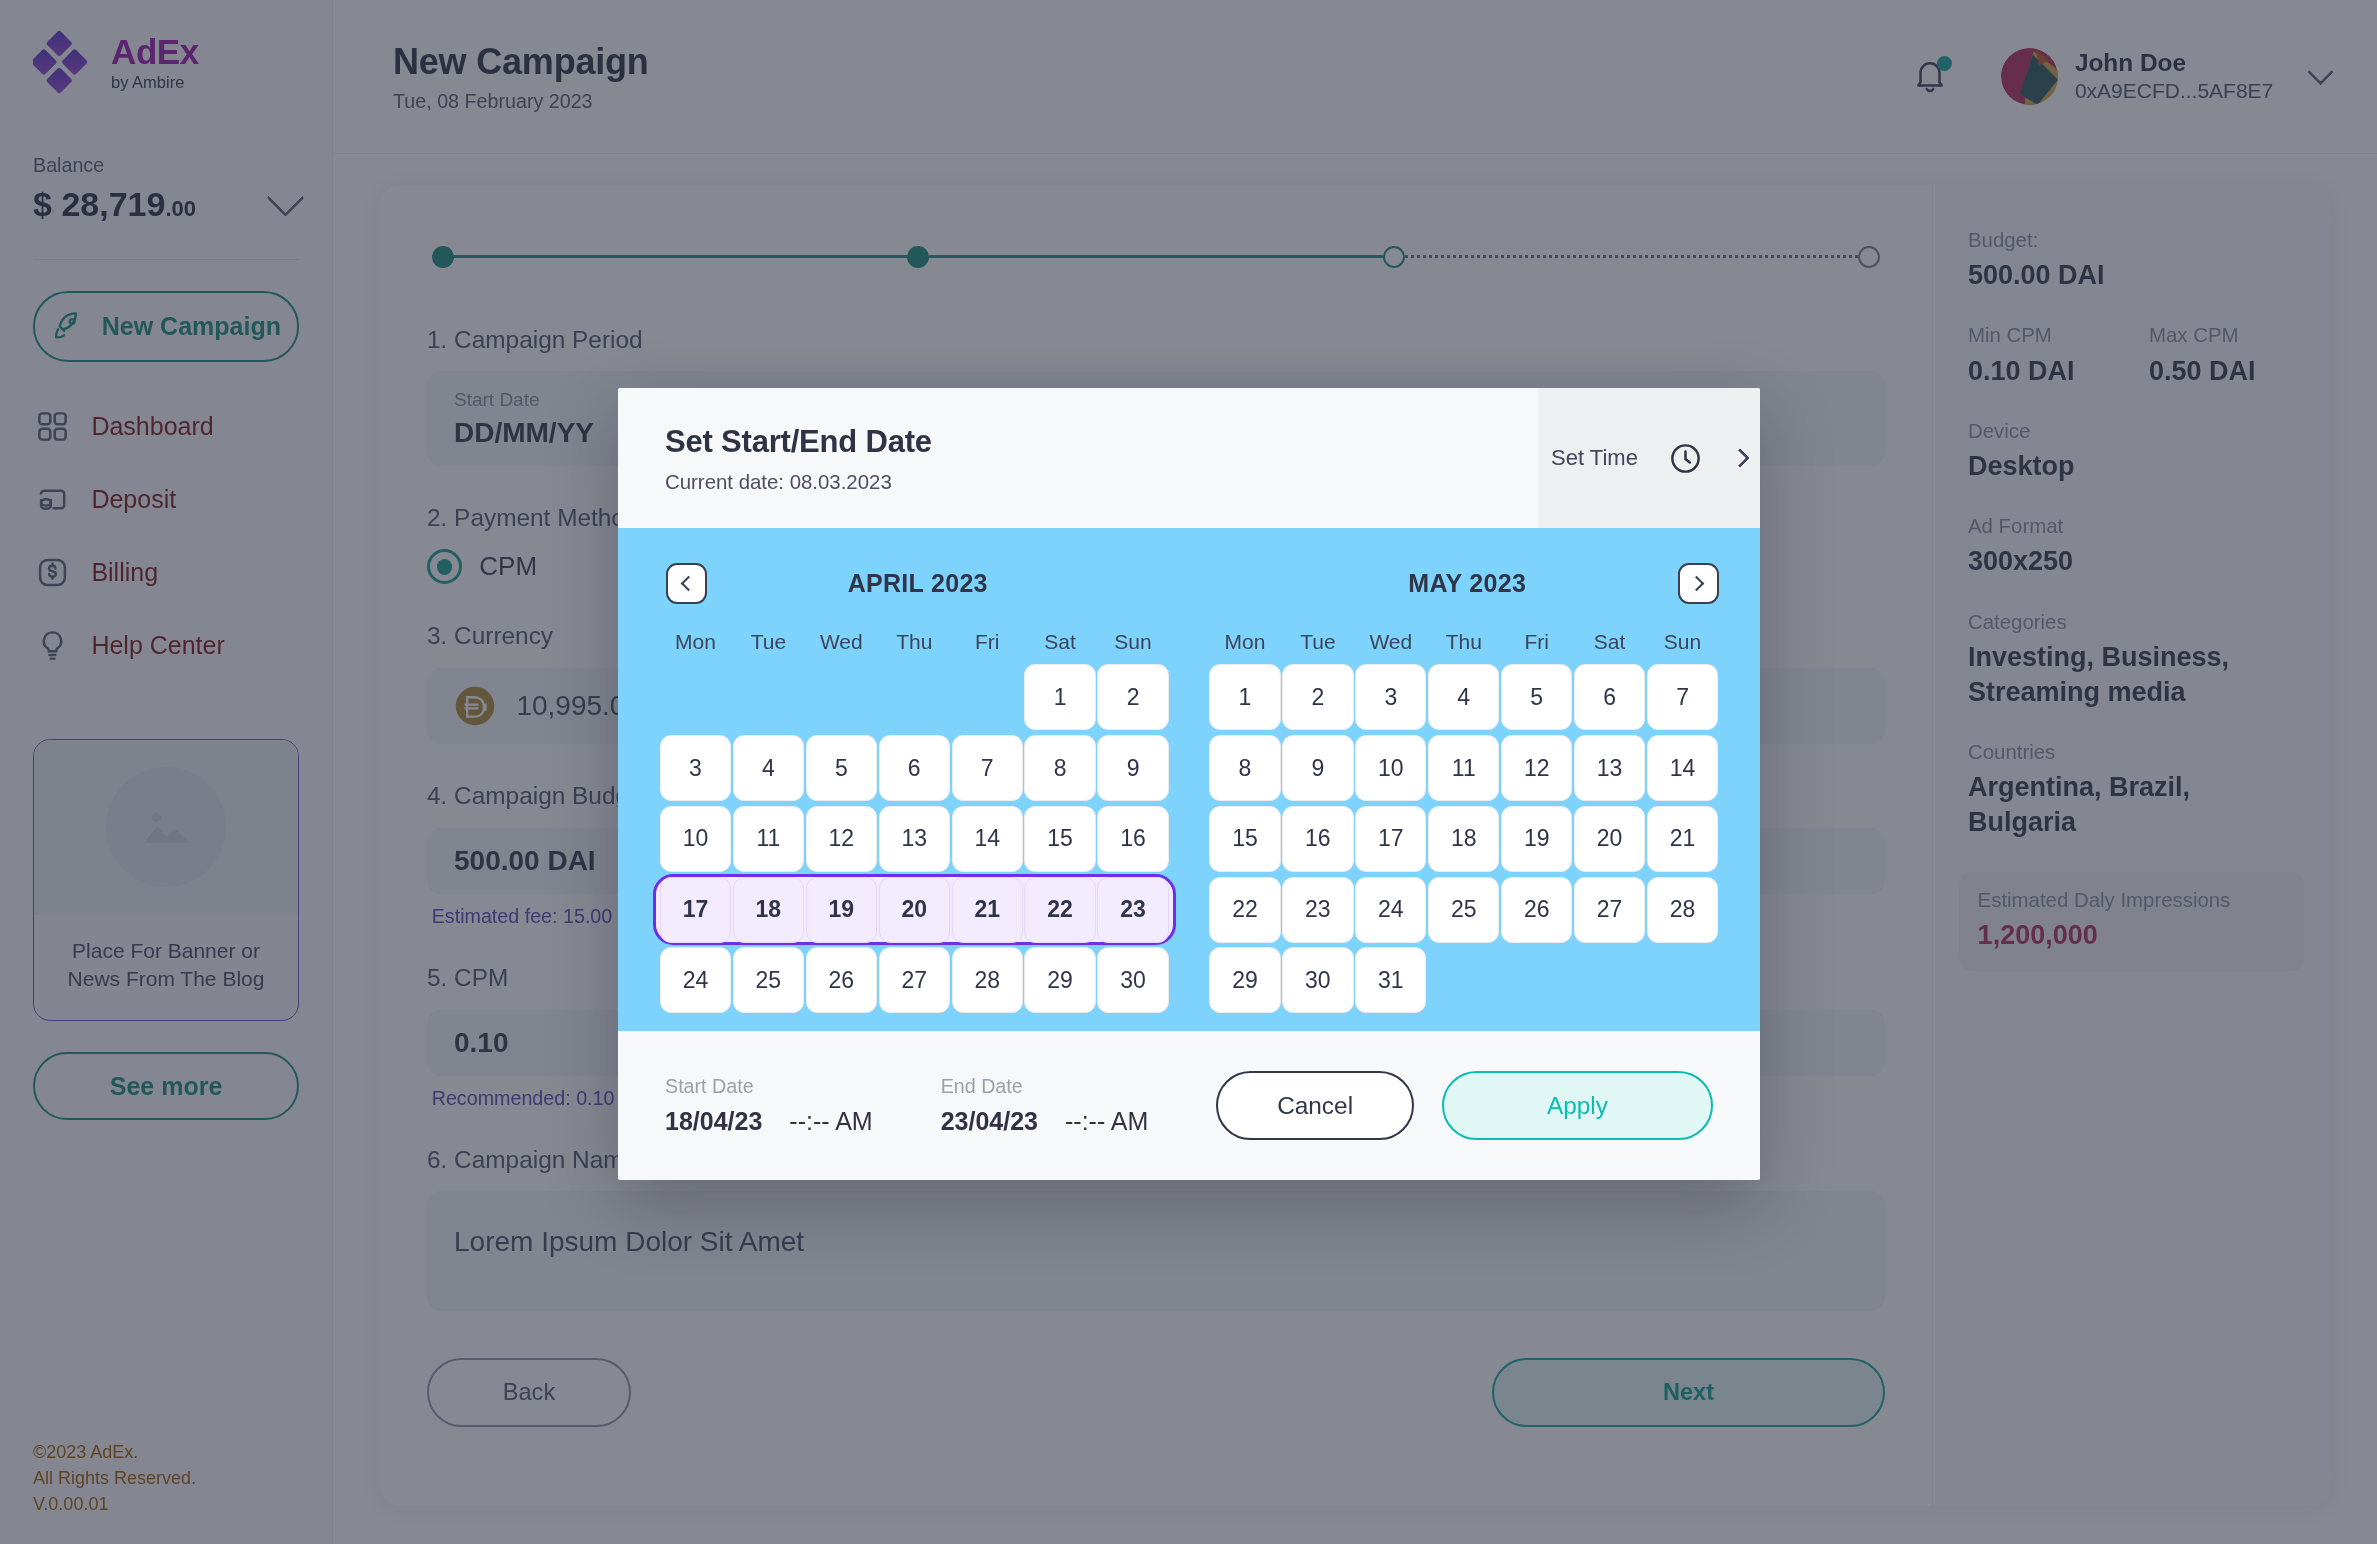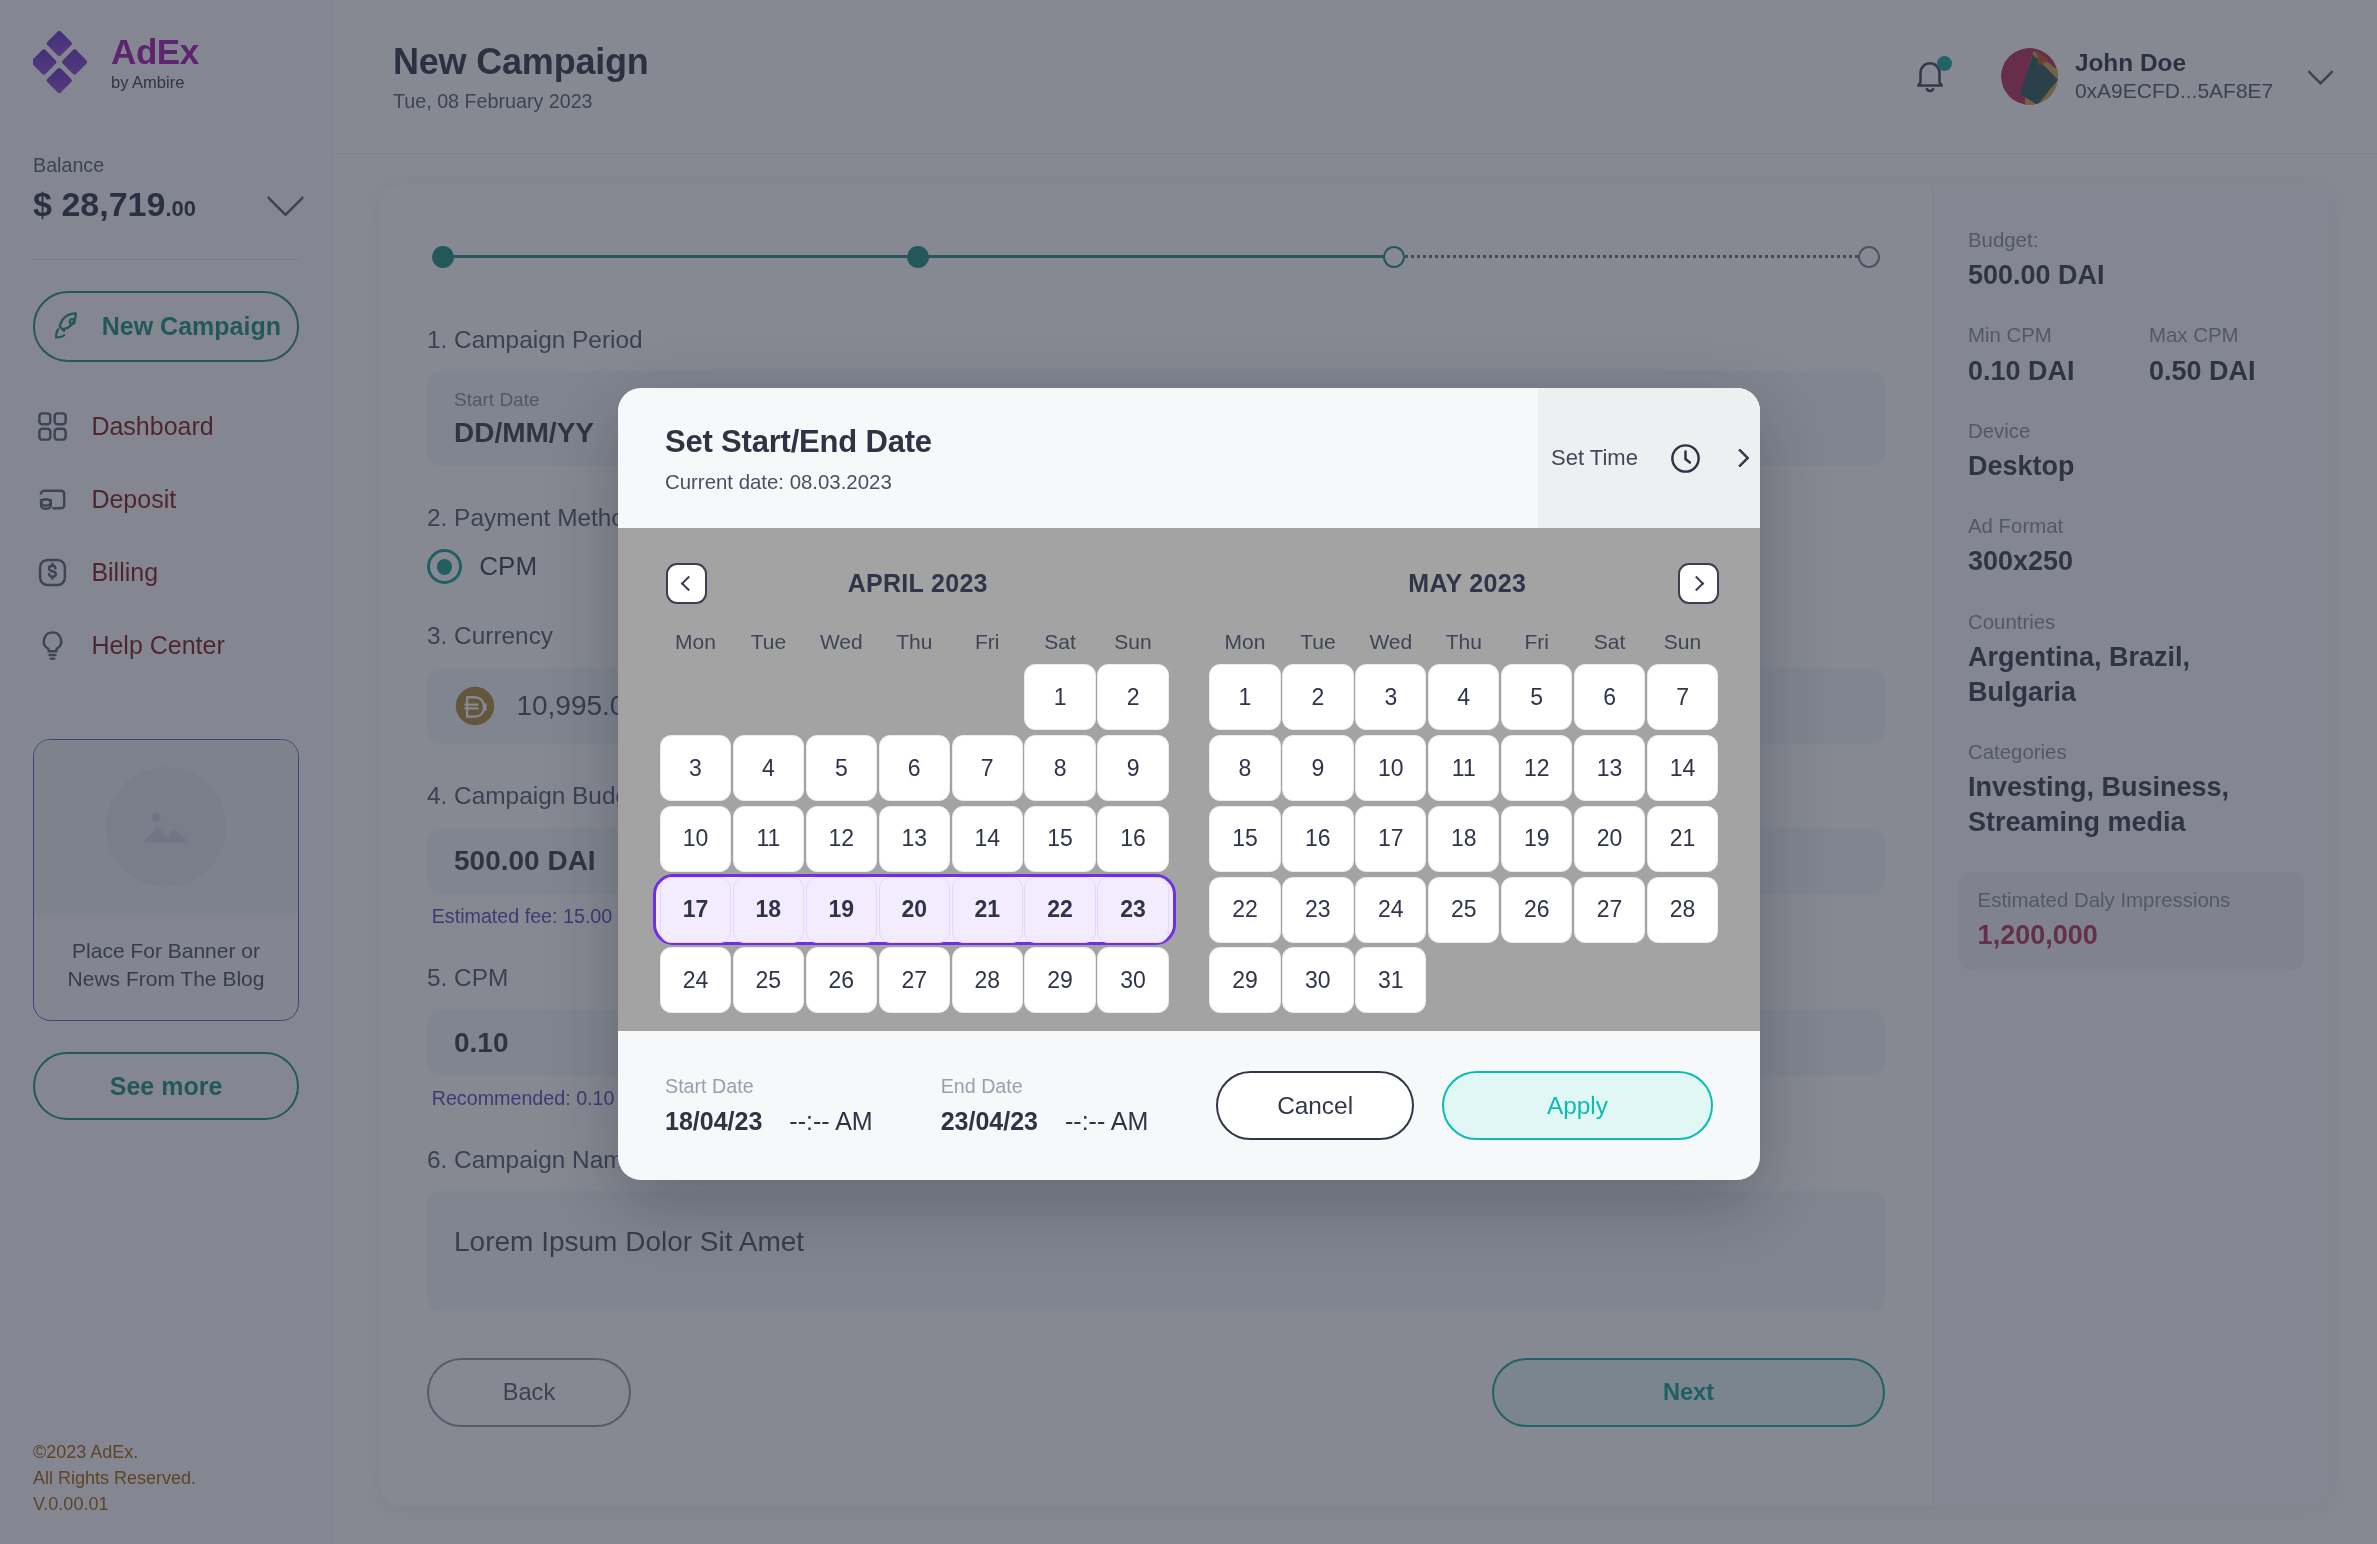--- a/index.html
+++ b/index.html
@@ -201,21 +201,21 @@
 
   
   .modal-layer {
     position: absolute; inset: 0; z-index: 100;
     display: flex; align-items: flex-start; justify-content: center;
   }
   .modal {
     position: absolute;
     left: 618px; top: 388px;
     width: 1142px; height: 792px;
-    background: #a3a3a3; border-radius: 23px;
+    background: #7dd3fc; border-radius: 2px;
     box-shadow: 0 23.6px 71px rgba(20,24,40,0.28);
     display: flex; flex-direction: column; overflow: hidden;
   }
   .modal-head {
     height: 140px; background: #f7f8f9;
     display: flex; align-items: stretch; justify-content: space-between;
   }
   .modal-head-left { padding: 36px 0 0 47px; }
   .modal-title { font-size: 31px; font-weight: 700; color: #2f3344; letter-spacing: -0.2px; }
   .modal-sub { font-size: 20.4px; color: #4a4f62; margin-top: 11px; }
@@ -539,26 +539,26 @@
             </div>
             <div class="sum-item">
               <div class="sum-label">Device</div>
               <div class="sum-value">Desktop</div>
             </div>
             <div class="sum-item">
               <div class="sum-label">Ad Format</div>
               <div class="sum-value">300x250</div>
             </div>
             <div class="sum-item">
+              <div class="sum-label">Categories</div>
+              <div class="sum-value">Investing, Business, Streaming media</div>
+            </div>
+            <div class="sum-item">
               <div class="sum-label">Countries</div>
               <div class="sum-value">Argentina, Brazil, Bulgaria</div>
-            </div>
-            <div class="sum-item">
-              <div class="sum-label">Categories</div>
-              <div class="sum-value">Investing, Business, Streaming media</div>
             </div>
             <div class="sum-highlight">
               <div class="sum-label">Estimated Daly Impressions</div>
               <div class="sum-value">1,200,000</div>
             </div>
           </aside>
 
         </div>
       </div>
     </section>

